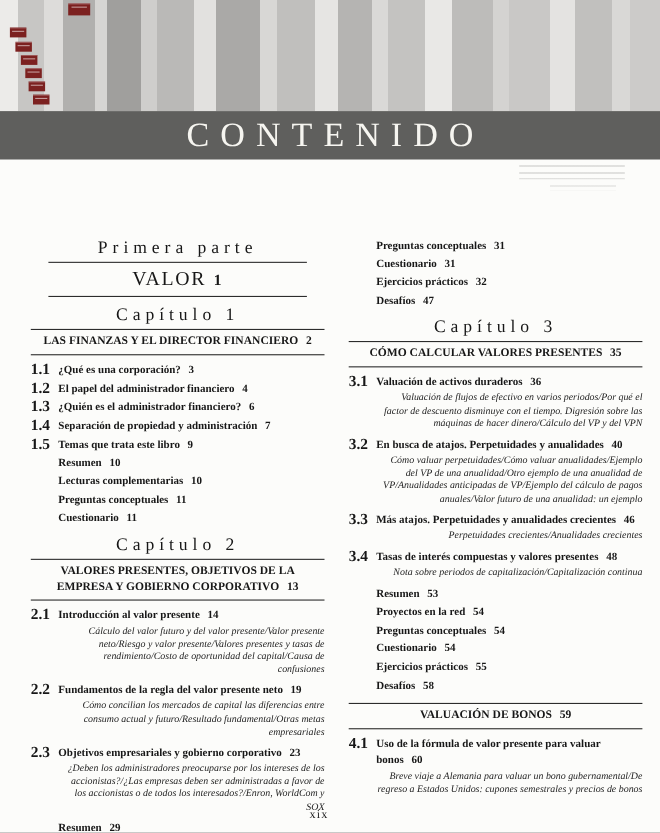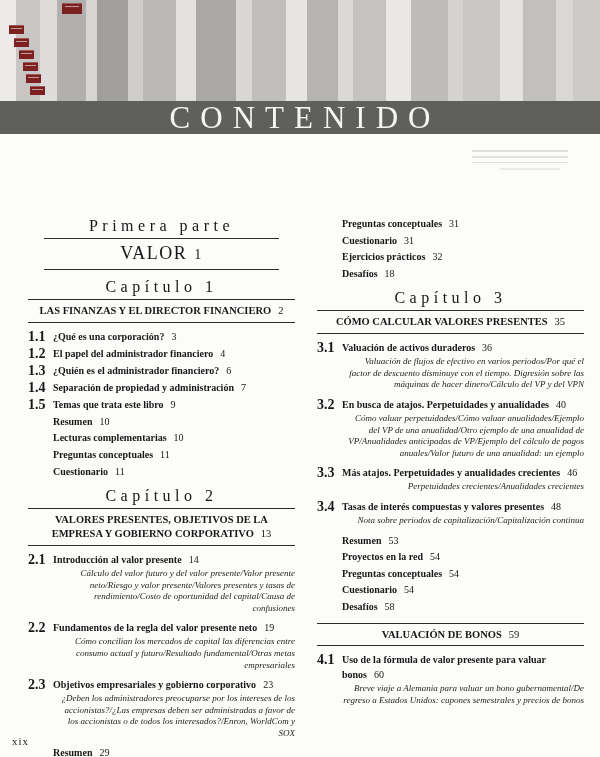--- a/index.html
+++ b/index.html
@@ -12,21 +12,21 @@
       #ecebe9 0 16px,#c7c6c4 16px 40px,#dddcda 40px 57px,#b1b0ae 57px 86px,
       #d6d5d3 86px 97px,#a09f9d 97px 128px,#cfcecc 128px 143px,#bab9b7 143px 176px,
       #e2e1df 176px 196px,#aaa9a7 196px 236px,#d8d7d5 236px 252px,#c0bfbd 252px 286px,
       #e6e5e3 286px 307px,#b5b4b2 307px 338px,#dad9d7 338px 353px,#c4c3c1 353px 386px,
       #e9e8e6 386px 411px,#bdbcba 411px 448px,#d4d3d1 448px 463px,#c9c8c6 463px 500px,
       #e4e3e1 500px 523px,#c1c0be 523px 556px,#d9d8d6 556px 573px,#cccbc9 573px 600px);}
   .redbox{position:absolute;background:#7c2120;box-shadow:inset 0 1px 0 rgba(255,255,255,.25);}
   .redbox::after{content:"";display:block;width:70%;height:1px;background:rgba(255,255,255,.55);margin:3px auto 0;}
 
   
-  .band{position:absolute;top:101px;left:0;width:600px;height:33px;background:#5f5f5d;
+  .band{position:absolute;top:101px;left:0;width:600px;height:44px;background:#5f5f5d;
         display:flex;align-items:center;justify-content:center;}
   .band h1{margin:0 -10px 0 0;font-size:31px;font-weight:400;color:#f6f5f0;
            letter-spacing:10px;font-family:"Liberation Serif","DejaVu Serif",serif;}
 
   
   .ghost{position:absolute;top:150px;left:472px;width:96px;height:13px;opacity:.28;
          background:repeating-linear-gradient(180deg,#9a9a98 0 2px,transparent 2px 6px);}
   .ghost2{position:absolute;top:168px;left:500px;width:60px;height:5px;opacity:.18;
          background:repeating-linear-gradient(180deg,#9a9a98 0 2px,transparent 2px 5px);}
 
@@ -35,30 +35,30 @@
   .col{width:267px;flex:none;}
 
   .eyebrow{text-align:center;letter-spacing:4.5px;font-size:16px;margin:1px 0 3px;white-space:nowrap;}
   .rule{border-top:1px solid #2c2c2c;height:0;margin:2px 0;}
   .part{margin:0 0 6px;}
   .part .rule{margin:3px 16px;}
   .part-title{text-align:center;font-size:18px;letter-spacing:1.5px;padding:1px 0 2px;}
   .part-title .pg{font-size:14px;}
   .chapter{margin:8px 0 6px;}
   .ch-title{text-align:center;font-weight:bold;font-size:10.5px;line-height:1.32;padding:2px 6px;}
-  .pg{margin-left:7px;font-weight:normal;}
+  .pg{margin-left:7px;font-weight:bold;}
 
   .entry{display:flex;align-items:flex-start;margin:0 0 2px;}
   .num{width:25px;flex:none;font-weight:bold;font-size:14px;line-height:15px;}
   .ebody{flex:1;min-width:0;}
   .eline{font-size:10px;line-height:15px;font-weight:bold;}
   .sub{font-style:italic;font-weight:normal;font-size:9px;line-height:11.6px;margin:1px 0 4px;color:#232323;text-align:right;}
   .plain{margin:0 0 1px 25px;font-size:10px;line-height:15.6px;font-weight:bold;}
 
-  .folio{position:absolute;left:12px;bottom:10px;width:580px;
+  .folio{position:absolute;left:0;bottom:10px;width:580px;text-align:center;
          font-size:11px;letter-spacing:1px;color:#1d1d1d;}
 </style>
 </head>
 <body>
 
 <div class="page">
 
   <div class="stripes"></div>
 
   <div class="redbox" style="left:62px;top:3px;width:20px;height:11px;"></div>
@@ -151,21 +151,21 @@
             <div class="sub">¿Deben los administradores preocuparse por los intereses de los accionistas?/¿Las empresas deben ser administradas a favor de los accionistas o de todos los interesados?/Enron, WorldCom y SOX</div>
           </div>
         </div>
         <div class="plain"><span class="etext">Resumen</span><span class="pg">29</span></div>
         <div class="plain"><span class="etext">Lecturas complementarias</span><span class="pg">31</span></div>
       </div>
     <div class="col">
         <div class="plain"><span class="etext">Preguntas conceptuales</span><span class="pg">31</span></div>
         <div class="plain"><span class="etext">Cuestionario</span><span class="pg">31</span></div>
         <div class="plain"><span class="etext">Ejercicios prácticos</span><span class="pg">32</span></div>
-        <div class="plain"><span class="etext">Desafíos</span><span class="pg">18</span></div>
+        <div class="plain"><span class="etext">Desafíos</span><span class="pg">47</span></div>
         <div class="chapter">
           <div class="eyebrow">Capítulo 3</div>
           <div class="rule"></div>
           <div class="ch-title"><span>CÓMO CALCULAR VALORES PRESENTES</span><span class="pg">35</span></div>
           <div class="rule"></div>
         </div>
         <div class="entry">
           <span class="num">3.1</span>
           <div class="ebody">
             <div class="eline"><span class="etext">Valuación de activos duraderos</span><span class="pg">36</span></div>
@@ -190,20 +190,21 @@
           <span class="num">3.4</span>
           <div class="ebody">
             <div class="eline"><span class="etext">Tasas de interés compuestas y valores presentes</span><span class="pg">48</span></div>
             <div class="sub">Nota sobre periodos de capitalización/Capitalización continua</div>
           </div>
         </div>
         <div class="plain"><span class="etext">Resumen</span><span class="pg">53</span></div>
         <div class="plain"><span class="etext">Proyectos en la red</span><span class="pg">54</span></div>
         <div class="plain"><span class="etext">Preguntas conceptuales</span><span class="pg">54</span></div>
         <div class="plain"><span class="etext">Cuestionario</span><span class="pg">54</span></div>
+        <div class="plain"><span class="etext">Ejercicios prácticos</span><span class="pg">55</span></div>
         <div class="plain"><span class="etext">Desafíos</span><span class="pg">58</span></div>
         <div class="chapter">
           <div class="rule"></div>
           <div class="ch-title"><span>VALUACIÓN DE BONOS</span><span class="pg">59</span></div>
           <div class="rule"></div>
         </div>
         <div class="entry">
           <span class="num">4.1</span>
           <div class="ebody">
             <div class="eline"><span class="etext">Uso de la fórmula de valor presente para valuar bonos</span><span class="pg">60</span></div>

